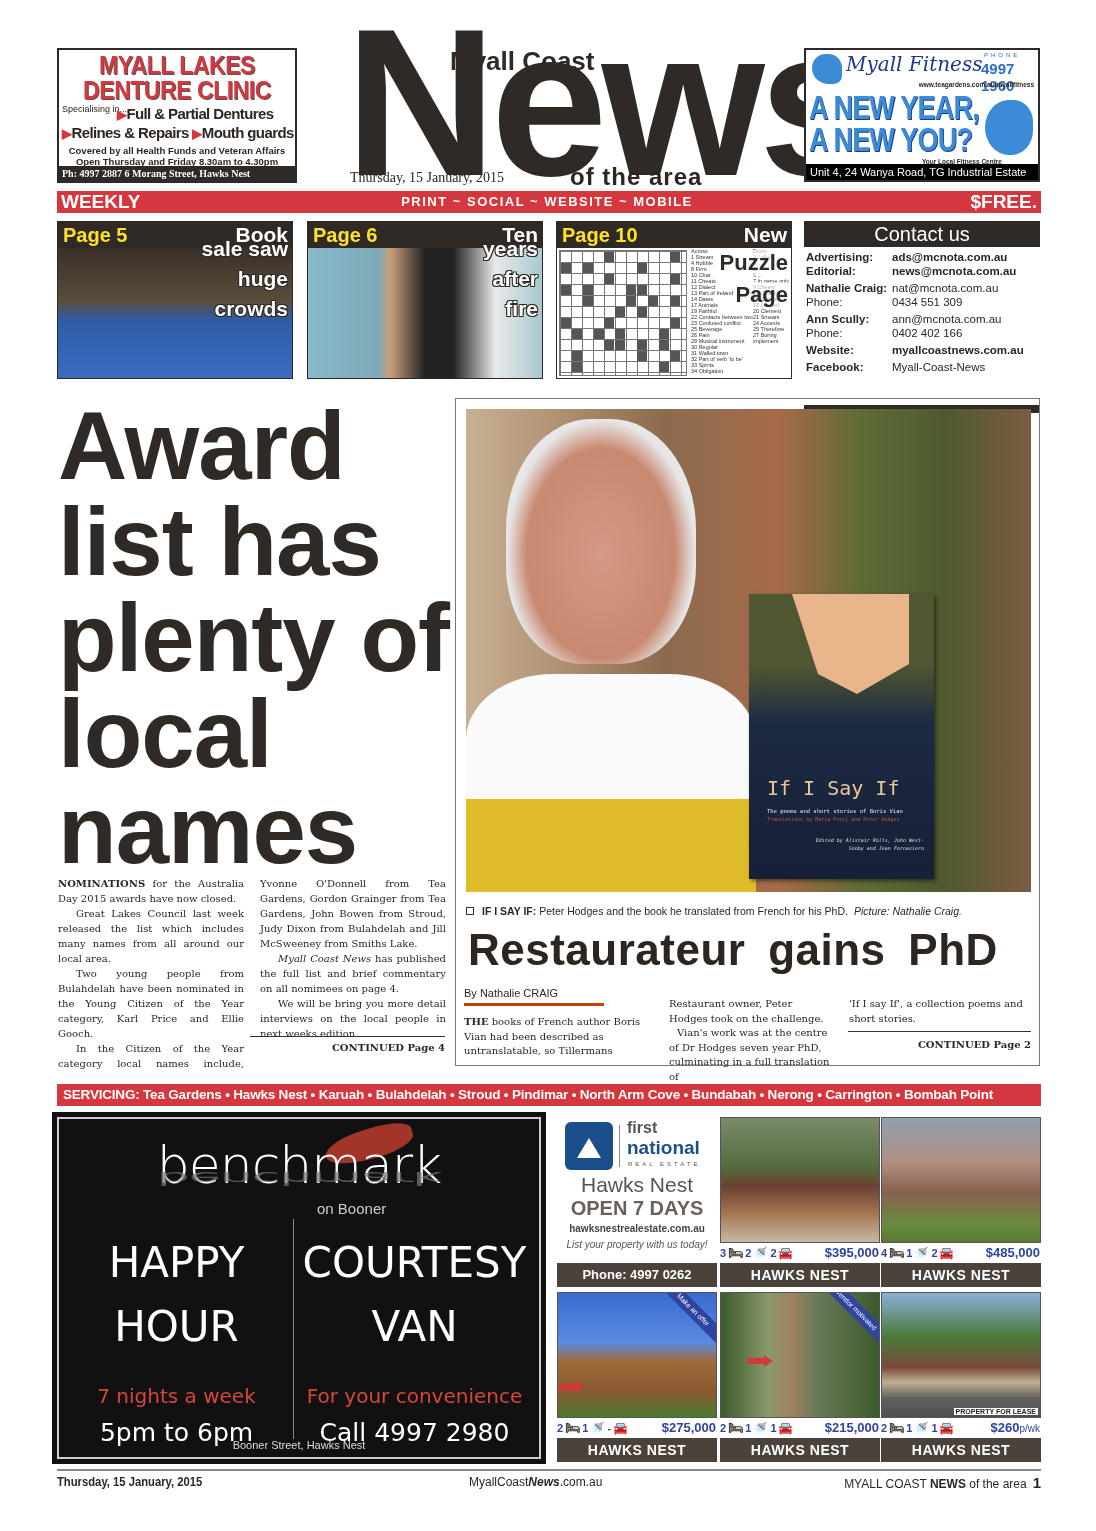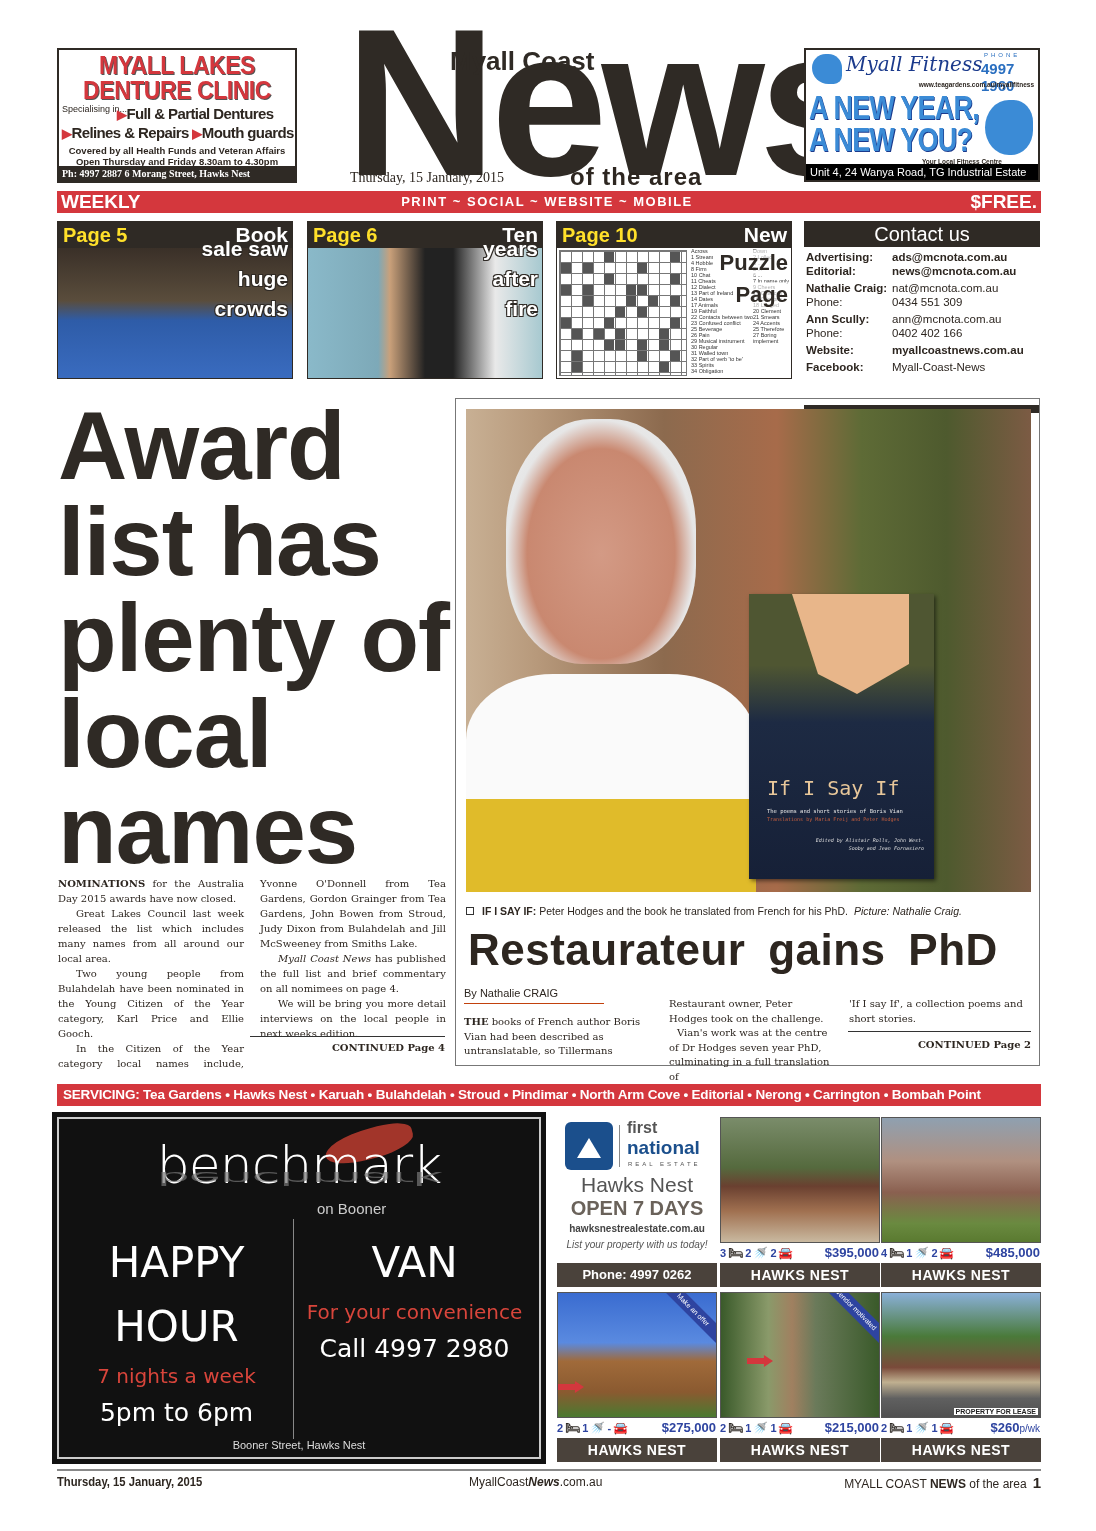--- a/index.html
+++ b/index.html
@@ -84,40 +84,40 @@
   #photo .book { position: absolute; left: 283px; top: 185px; width: 185px; height: 285px; background: linear-gradient(180deg, #4f5632 0%, #4f5632 25%, #1d2a43 45%, #162037 100%); box-shadow: 2px 2px 4px rgba(0,0,0,.5); }
   #photo .face { position: absolute; left: 30px; top: 0; width: 130px; height: 100px; background: #e8b68a; clip-path: polygon(10% 0, 100% 0, 100% 70%, 60% 100%, 30% 80%); }
   #photo .btitle { position: absolute; left: 18px; top: 182px; color: #e8c79a; font-family: "DejaVu Sans Mono", monospace; font-size: 20px; }
   #photo .bsub { position: absolute; left: 18px; top: 214px; color: #e6e6e6; font-family: "DejaVu Sans Mono", monospace; font-size: 5.5px; }
   #photo .bsub2 { position: absolute; left: 18px; top: 222px; color: #c55e3e; font-family: "DejaVu Sans Mono", monospace; font-size: 5px; }
   #photo .bed { position: absolute; right: 10px; top: 242px; color: #ddd; font-family: "DejaVu Sans Mono", monospace; font-style: italic; font-size: 5px; text-align: right; line-height: 8px; }
   #caption { position: absolute; left: 10px; top: 506px; font-size: 10.5px; white-space: nowrap; }
   #caption .cap-lbl { font-weight: bold; }
   #caption .cap-credit { font-style: italic; margin-left: 6px; }
   #feat-head { position: absolute; left: 12px; top: 526px; width: 560px; font-weight: bold; font-size: 44px; letter-spacing: 0.5px; word-spacing: 10px; }
-  #byline { position: absolute; left: 8px; top: 588px; width: 140px; font-size: 11px; border-bottom: 1px solid #c2410c; padding-bottom: 4px; }
+  #byline { position: absolute; left: 8px; top: 588px; width: 140px; font-size: 11px; border-bottom: 3px solid #c2410c; padding-bottom: 4px; }
   .fcol { position: absolute; font-family: "DejaVu Serif", serif; font-size: 10px; line-height: 14.5px; }
   #fc1 { left: 8px; top: 616px; width: 180px; }
   #fc2 { left: 213px; top: 598px; width: 165px; }
   #fc3 { left: 393px; top: 598px; width: 180px; }
   #feat-cont { position: absolute; left: 392px; top: 632px; width: 183px; border-top: 1px solid #333; font-family: "DejaVu Serif", serif; font-weight: bold; font-size: 10px; text-align: right; padding-top: 7px; }
 
   
   #servicing { left: 57px; top: 1084px; width: 984px; height: 22px; color: #fff; font-weight: bold; font-size: 13.5px; line-height: 22px; padding-left: 6px; white-space: nowrap; letter-spacing: -0.2px; }
 
   
   #bench { left: 57px; top: 1117px; width: 484px; height: 342px; background: #111; border: 2px solid #ccc; outline: 5px solid #111; }
   #bench .logo { position: absolute; left: 0; top: 20px; width: 100%; text-align: center; color: #fff; font-family: "DejaVu Sans", sans-serif; font-size: 52px; font-weight: 300; letter-spacing: -1px; line-height: 52px; }
   #bench .refl { position: absolute; left: 0; top: 68px; width: 100%; text-align: center; color: #777; font-family: "DejaVu Sans", sans-serif; font-size: 52px; line-height: 52px; letter-spacing: -1px; transform: scaleY(-0.35); transform-origin: top; opacity: .7; }
   #bench .swoosh { position: absolute; left: 265px; top: 10px; width: 90px; height: 30px; background: #b23a2e; border-radius: 60% 40% 50% 50%; transform: rotate(-15deg); opacity: .9; }
   #bench .onb { position: absolute; left: 258px; top: 81px; color: #ccc; font-size: 15px; text-align: center; }
   #bench .div { position: absolute; left: 234px; top: 100px; width: 1px; height: 220px; background: #888; }
   #bench .col { position: absolute; top: 112px; width: 235px; text-align: center; }
   #bench .col .h { color: #fff; font-family: "DejaVu Sans", sans-serif; font-size: 42px; line-height: 64px; }
-  #bench .col .s { color: #d8453b; font-family: "DejaVu Sans", sans-serif; font-size: 20px; line-height: 34px; white-space: nowrap; }
+  #bench .col .s { color: #d8453b; font-family: "DejaVu Sans", sans-serif; font-size: 20px; line-height: 34px; white-space: nowrap; margin-top: 20px; }
   #bench .col .p { color: #fff; font-family: "DejaVu Sans", sans-serif; font-size: 25px; line-height: 40px; white-space: nowrap; }
   #bench .addr { position: absolute; left: 0; bottom: 6px; width: 100%; text-align: center; color: #ddd; font-size: 11px; }
 
   
   #fn { left: 557px; top: 1117px; width: 160px; height: 170px; }
   #fn .logo { position: absolute; left: 8px; top: 5px; width: 48px; height: 48px; background: #1b4f8c; border-radius: 6px; }
   #fn .logo:after { content: ""; position: absolute; left: 12px; top: 16px; border-left: 12px solid transparent; border-right: 12px solid transparent; border-bottom: 20px solid #fff; }
   #fn .first { position: absolute; left: 70px; top: 2px; font-weight: bold; font-size: 16px; color: #555; }
   #fn .national { position: absolute; left: 70px; top: 20px; font-weight: bold; font-size: 19px; color: #1b4f8c; }
   #fn .re { position: absolute; left: 71px; top: 44px; font-size: 6px; color: #555; letter-spacing: 3px; }
@@ -366,35 +366,36 @@
   <div id="byline">By Nathalie CRAIG</div>
   <div id="fc1" class="fcol"><b>THE</b><span> books of French author Boris Vian had been described as untranslatable, so Tillermans</span></div>
   <div id="fc2" class="fcol">
       <div>Restaurant owner, Peter Hodges took on the challenge.</div>
       <div style="text-indent:8px;">Vian's work was at the centre of Dr Hodges seven year PhD, culminating in a full translation of</div>
     </div>
   <div id="fc3" class="fcol">'If I say If', a collection poems and short stories.</div>
   <div id="feat-cont">CONTINUED Page 2</div>
 </div>
 
-<div id="servicing" class="abs red">SERVICING: Tea Gardens • Hawks Nest • Karuah • Bulahdelah • Stroud • Pindimar • North Arm Cove • Editorial • Nerong • Carrington • Bombah Point</div>
+<div id="servicing" class="abs red">SERVICING: Tea Gardens • Hawks Nest • Karuah • Bulahdelah • Stroud • Pindimar • North Arm Cove • Bundabah • Nerong • Carrington • Bombah Point</div>
 
 <div id="bench" class="abs">
   <div class="swoosh"></div>
   <div class="logo">benchmark</div>
   <div class="refl">benchmark</div>
   <div class="onb">on Booner</div>
   <div class="div"></div>
   <div class="col" style="left:0;">
     <div class="h">HAPPY</div>
     <div class="h">HOUR</div>
     <div class="s">7 nights a week</div>
     <div class="p">5pm to 6pm</div>
   </div>
   <div class="col" style="left:238px;">
+    <div class="h">COURTESY</div>
     <div class="h">VAN</div>
     <div class="s">For your convenience</div>
     <div class="p">Call 4997 2980</div>
   </div>
   <div class="addr">Booner Street, Hawks Nest</div>
 </div>
 
 <div id="fn" class="abs">
   <div class="logo"></div>
   <div style="position:absolute;left:62px;top:8px;width:1px;height:42px;background:#888;"></div>

